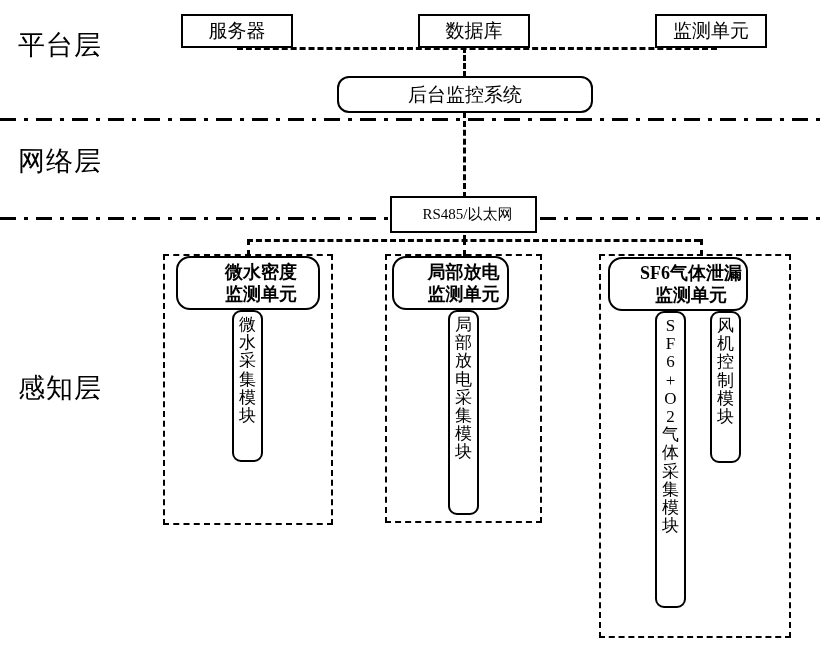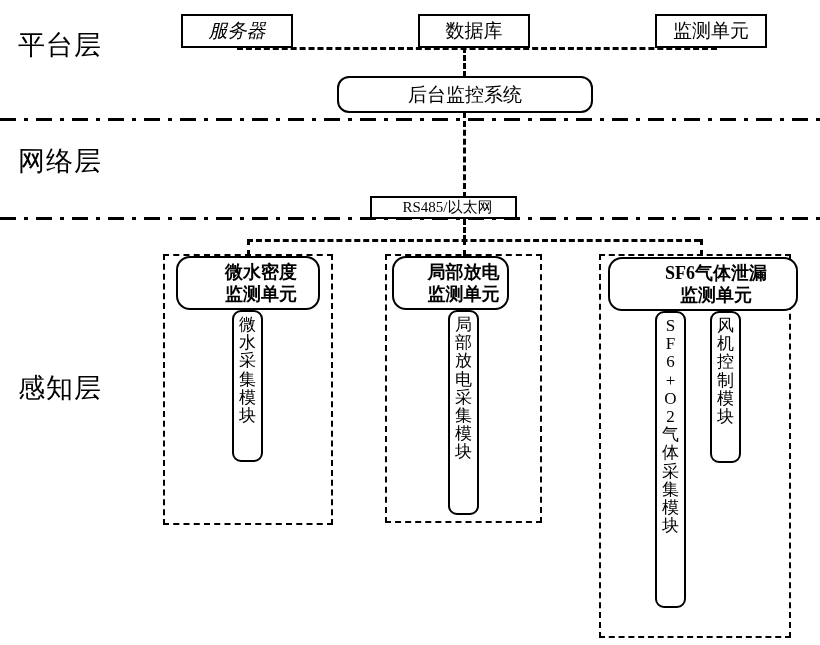--- a/index.html
+++ b/index.html
@@ -146,41 +146,41 @@
 
   <div class="divider dashdot" style="top:118px;"></div>
   <div class="divider dashdot" style="top:217px;"></div>
 
   <div class="layer-label" style="left:18px; top:32px;">平台层</div>
   <div class="layer-label" style="left:18px; top:148px;">网络层</div>
   <div class="layer-label" style="left:18px; top:375px;">感知层</div>
 
   <div class="h-dash" style="left:237px; top:47px; width:480px;"></div>
 
-  <div class="rect-box" style="left:181px; top:14px; width:112px; height:34px;font-style:italic;">
+  <div class="rect-box" style="left:181px; top:14px; width:112px; height:34px;">
     <span>服务器</span>
   </div>
 
   <div class="rect-box" style="left:418px; top:14px; width:112px; height:34px;">
     <span>数据库</span>
   </div>
 
   <div class="rect-box" style="left:655px; top:14px; width:112px; height:34px;">
     <span>监测单元</span>
   </div>
 
   <div class="v-dash" style="left:463px; top:47px; height:30px;"></div>
 
   <div class="round-box" style="left:337px; top:76px; width:256px; height:37px;">
     <span>后台监控系统</span>
   </div>
 
   <div class="v-dash" style="left:463px; top:112px; height:86px;"></div>
 
-  <div class="label-box" style="left:370px; top:196px; width:147px; height:23px;padding-left:8px;">
+  <div class="label-box" style="left:390px; top:196px; width:147px; height:37px;padding-left:8px;">
     <span>RS485/以太网</span>
   </div>
 
   <div class="v-dash" style="left:463px; top:219px; height:22px;"></div>
 
   <div class="h-dash" style="left:247px; top:239px; width:453px;"></div>
 
   <div class="v-dash" style="left:247px; top:239px; height:17px;"></div>
 
   <div class="v-dash" style="left:463px; top:239px; height:17px;"></div>
@@ -216,21 +216,21 @@
     <span class="vchar">放</span>
     <span class="vchar">电</span>
     <span class="vchar">采</span>
     <span class="vchar">集</span>
     <span class="vchar">模</span>
     <span class="vchar">块</span>
   </div>
 
   <div class="dashed-group" style="left:599px; top:254px; width:192px; height:384px;"></div>
 
-  <div class="round-box unit" style="left:608px; top:257px; width:190px; height:54px; flex-direction:column;">
+  <div class="round-box unit" style="left:608px; top:257px; width:140px; height:54px; flex-direction:column;">
     <span>SF6气体泄漏</span>
     <span>监测单元</span>
   </div>
 
   <div class="vmodule" style="left:655px; top:311px; width:31px; height:297px;">
     <span class="vchar">S</span>
     <span class="vchar">F</span>
     <span class="vchar">6</span>
     <span class="vchar">+</span>
     <span class="vchar">O</span>

